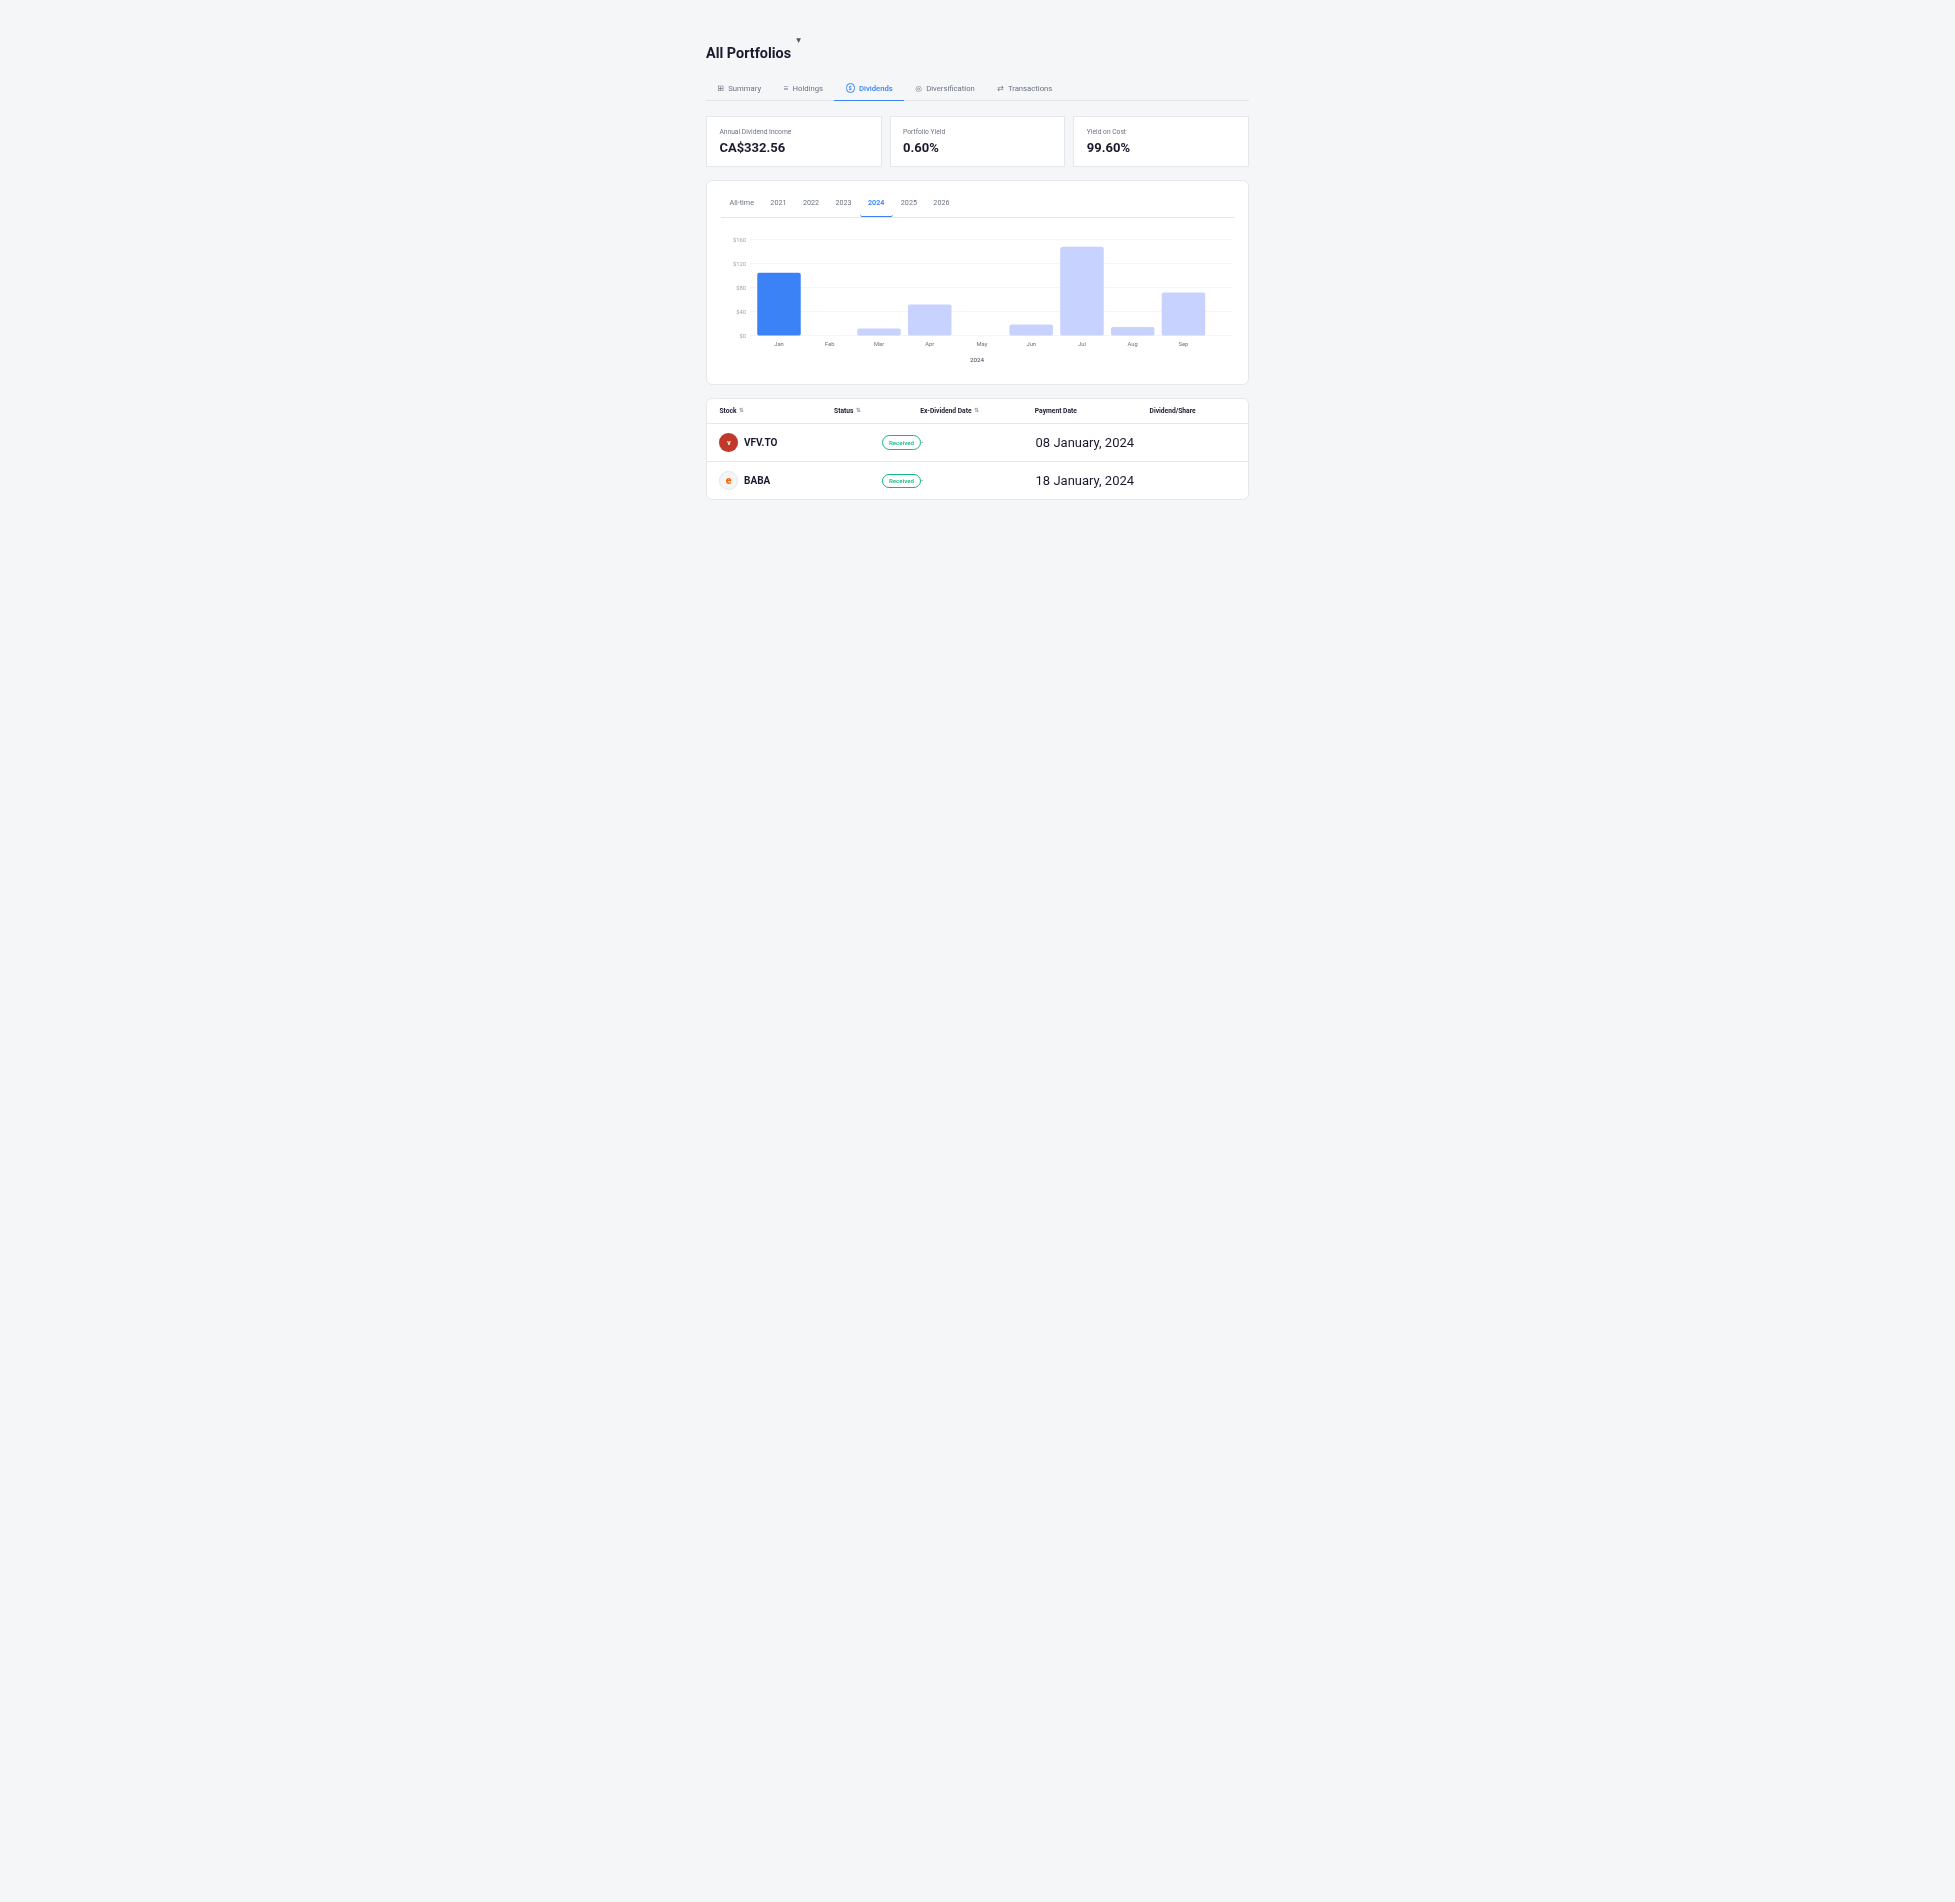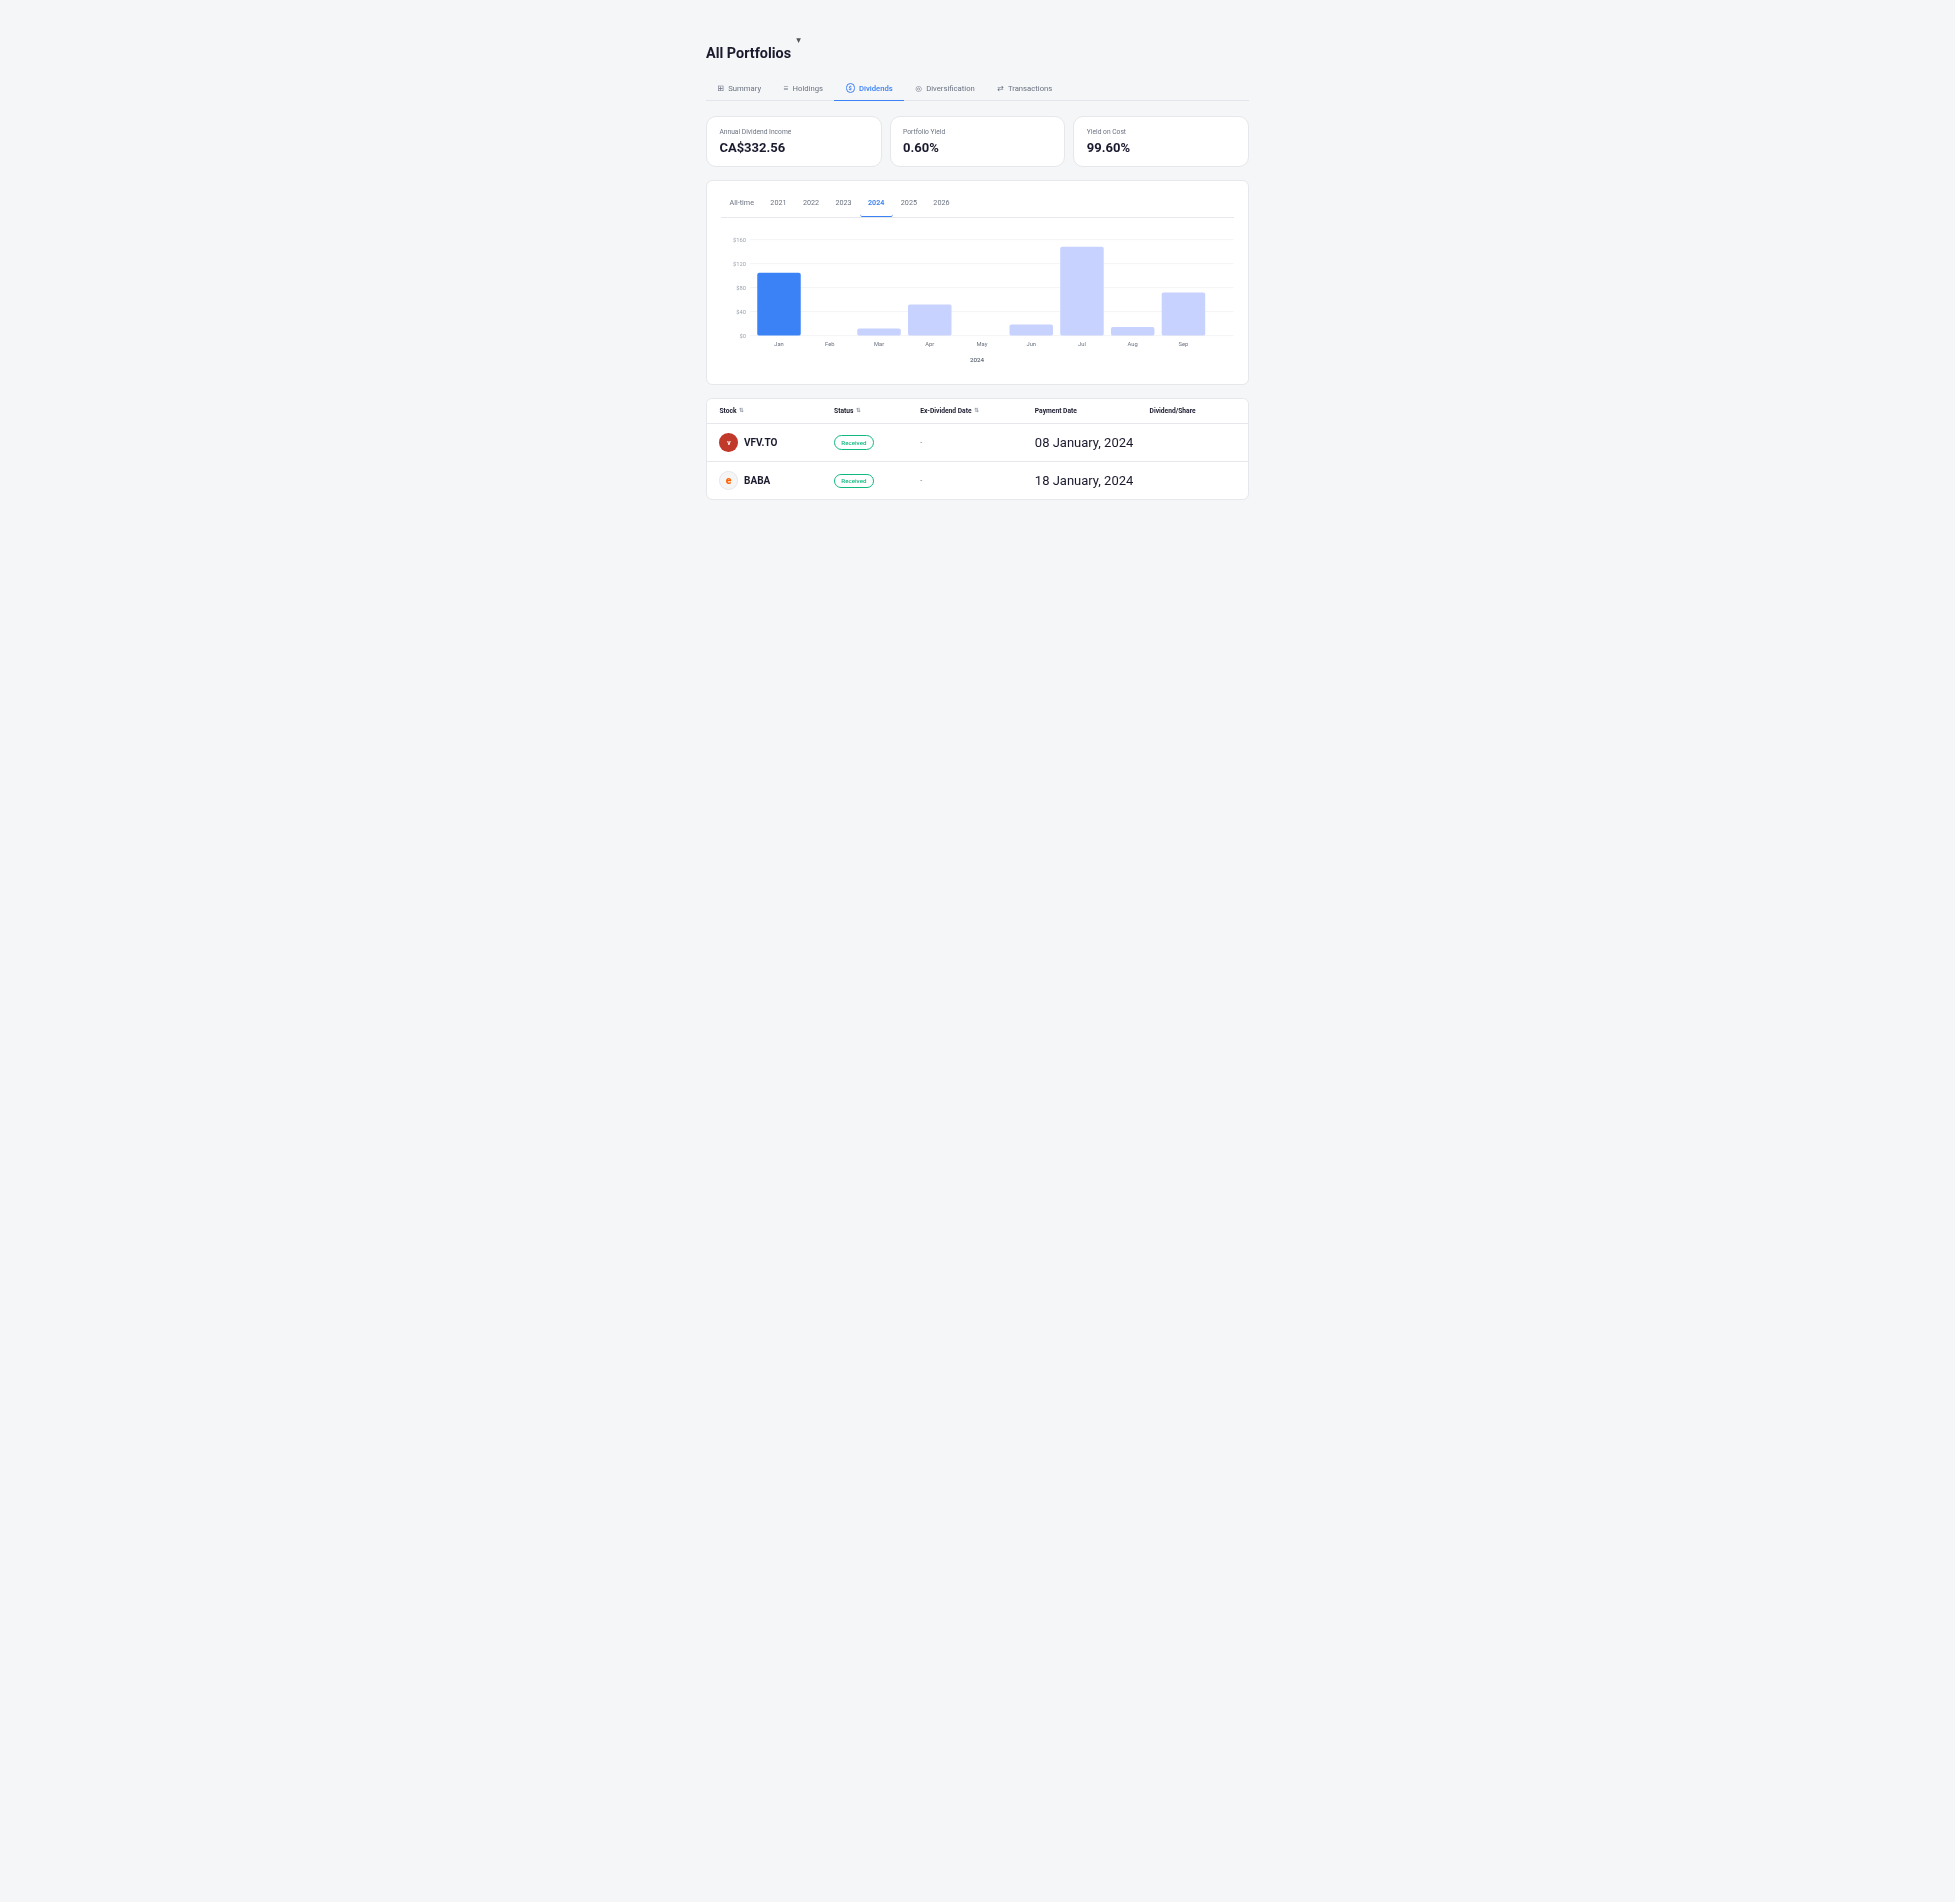--- a/index.html
+++ b/index.html
@@ -67,21 +67,21 @@
 
     
     .metric-cards {
       display: grid;
       grid-template-columns: repeat(3, 1fr);
       gap: 8.2px;
       margin-bottom: 12.4px;
     }
     .metric-card {
       background: #fff;
-      border-radius: 10px;
+      border-radius: 0;
       padding: 11.3px 12.4px;
       border: 0.5px solid #e5e7eb;
     }
     .metric-label {
       font-size: 6.7px;
       color: #6b7280;
       margin-bottom: 4.1px;
     }
     .metric-value {
       font-size: 13px;
@@ -192,20 +192,21 @@
     }
     .status-badge {
       display: inline-block;
       padding: 2.1px 6.2px;
       border-radius: 10.3px;
       font-size: 6.2px;
       font-weight: 500;
       border: 0.8px solid #10b981;
       color: #10b981;
       background: #fff;
+      margin-left: 48px;
     }
     .cell-text {
       font-size: 7.2px;
       color: #6b7280;
     }
     .cell-date {
       font-size: 13px;
       color: #1a1a2e;
     }
     .dividend-amount {

